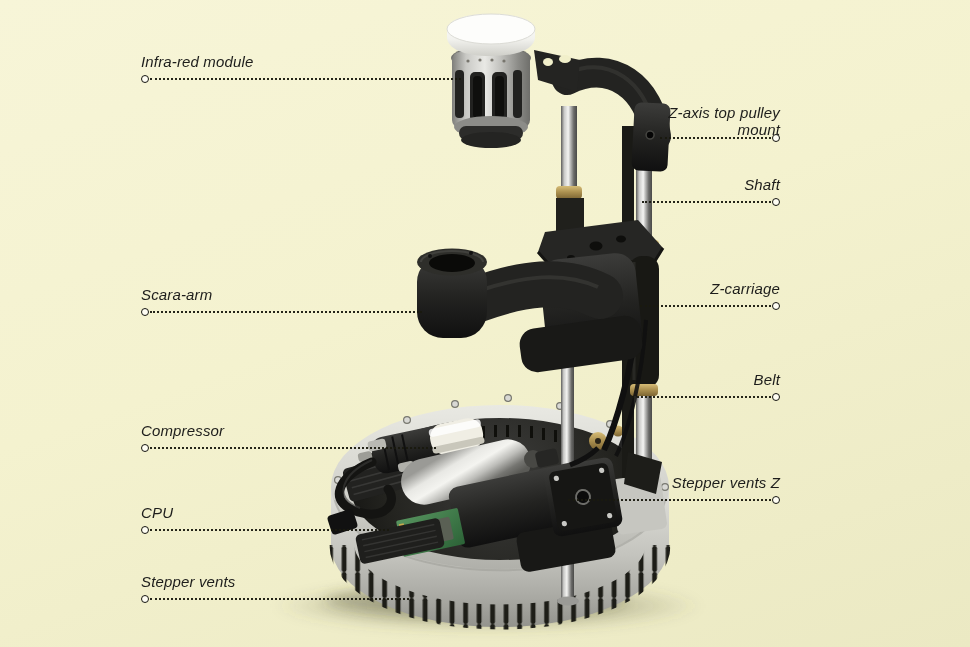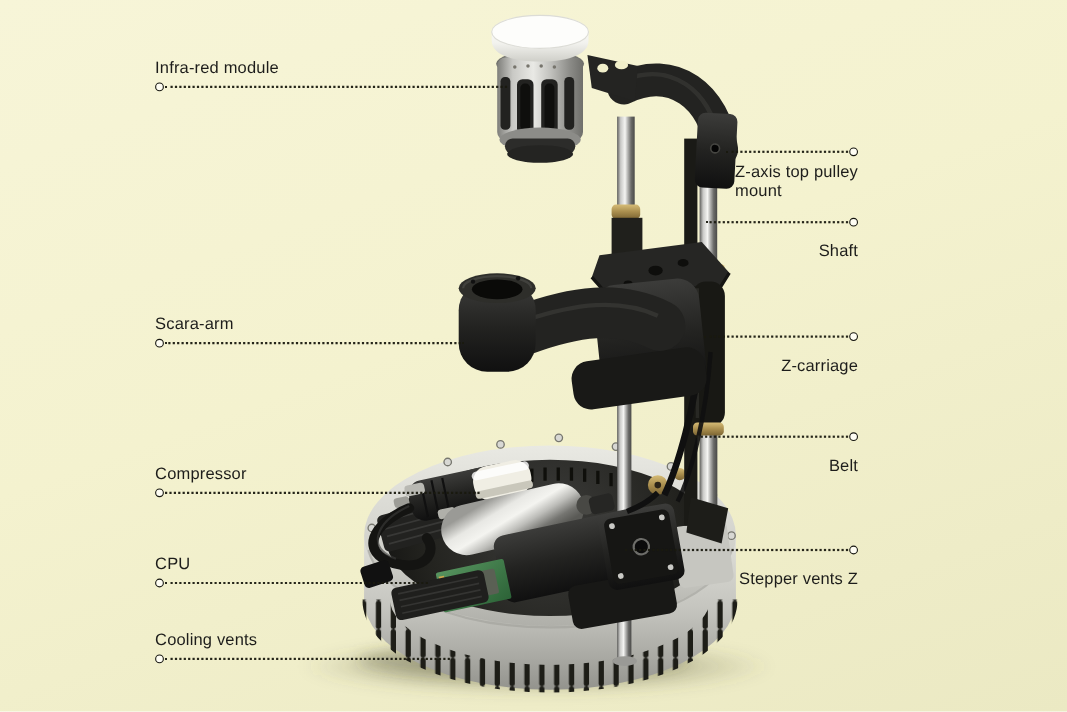--- a/index.html
+++ b/index.html
@@ -11,23 +11,24 @@
     background:linear-gradient(160deg,#f7f5d8 0%,#f4f2cf 45%,#ebe9c3 100%);
     font-family:"Liberation Sans", sans-serif;
   }
   .render{position:absolute;left:0;top:0;}
   .callout{position:absolute;}
   .callout-text{
     position:absolute;top:0;
     font-size:15px;line-height:16.5px;
     color:#1d1d1b;letter-spacing:.15px;
     white-space:pre;
+    font-style:italic;
   }
   .callout.left  .callout-text{left:0;text-align:left;}
-  .callout.right .callout-text{right:0;margin-top:44px;}
+  .callout.right .callout-text{right:0;text-align:right;}
   .leader{
     position:absolute;
     top:calc(var(--loff) - 4px);
     width:var(--lw);height:8px;
     display:flex;align-items:center;
   }
   .callout.left  .leader{left:0;flex-direction:row;}
   .callout.right .leader{right:0;flex-direction:row-reverse;}
   .leader .dot{
     flex:0 0 8px;width:8px;height:8px;box-sizing:border-box;
@@ -352,21 +353,21 @@
 
   <div class="callout left" style="left:141px; top:505px; --lw:249px; --loff:25px">
     <div class="callout-text">CPU</div>
     <div class="leader">
       <span class="dot"></span>
       <span class="line"></span>
     </div>
   </div>
 
   <div class="callout left" style="left:141px; top:574px; --lw:269px; --loff:25px">
-    <div class="callout-text">Cooling vents</div>
+    <div class="callout-text">Stepper vents</div>
     <div class="leader">
       <span class="dot"></span>
       <span class="line"></span>
     </div>
   </div>
 
   <div class="callout right" style="right:190px; top:105px; --lw:121px; --loff:33px">
     <div class="callout-text">Z-axis top pulley
 mount</div>
     <div class="leader">

